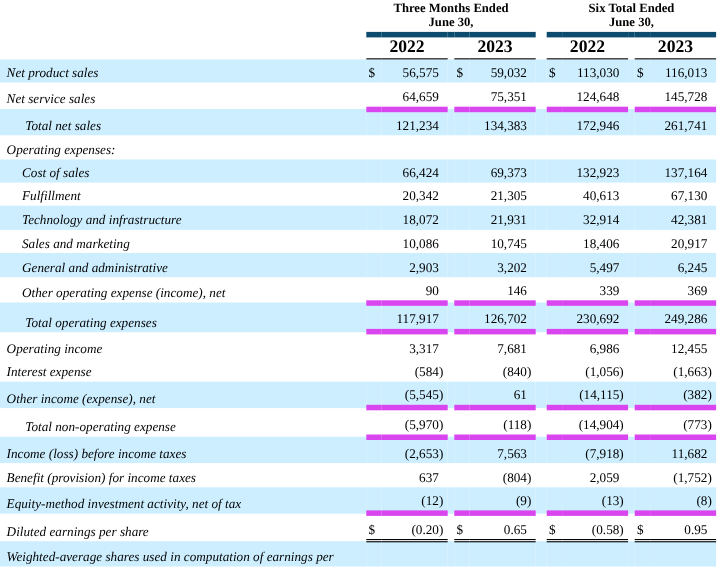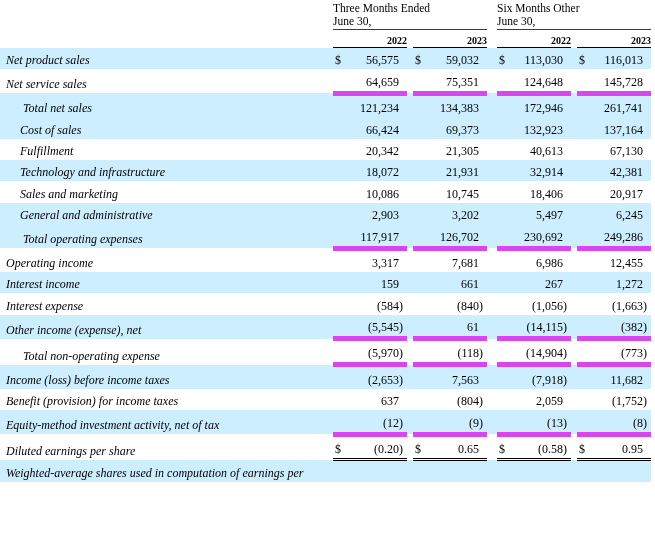--- a/index.html
+++ b/index.html
@@ -7,25 +7,25 @@
     width:655px;height:533px;overflow:hidden;
     font-family:"Liberation Serif","DejaVu Serif",serif;
     color:#000;
   }
   .page{width:655px;}
   table{border-collapse:collapse;table-layout:fixed;width:651px;}
   td{padding:0;font-size:12px;vertical-align:bottom;}
   
   thead td{vertical-align:bottom;}
   .phead{
-    font-weight:normal;font-size:11.5px;line-height:12.5px;
-    border-bottom:1px solid #0c4a6e;padding-bottom:2px;height:27px;
+    text-align:center;font-weight:bold;font-size:11.5px;line-height:12.5px;
+    border-bottom:5px solid #0c4a6e;padding-bottom:2px;height:27px;
   }
   .yhead{
-    text-align:right;font-weight:bold;font-size:10px;
+    text-align:center;font-weight:bold;font-size:16px;
     border-bottom:1px solid #000;height:16px;padding-bottom:1px;
   }
   
   tbody td{height:19.4px;padding-bottom:2px;line-height:14px;}
   tr.shaded{background:var(--shade,#CCEEFF);}
   td.label{white-space:nowrap;padding-left:6px;font-style:italic;}
   td.label.ind1{padding-left:20px;margin-left:46px;}
   td.label.ind2{padding-left:23px;}
   td.cur{text-align:left;padding-left:2px;}
   td.val{text-align:right;padding-right:8px;white-space:nowrap;}
@@ -54,21 +54,21 @@
     </colgroup>
     <thead>
       <tr>
         <td></td>
         <td class="phead" colspan="5">
           <div>Three Months Ended</div>
           <div>June 30,</div>
         </td>
         <td></td>
         <td class="phead" colspan="5">
-          <div>Six Months Other</div>
+          <div>Six Total Ended</div>
           <div>June 30,</div>
         </td>
       </tr>
       <tr>
         <td></td>
         <td class="yhead" colspan="2">2022</td>
         <td></td>
         <td class="yhead" colspan="2">2023</td>
         <td></td>
         <td class="yhead" colspan="2">2022</td>
@@ -112,20 +112,34 @@
           <td></td>
           <td class="cur"></td>
           <td class="val">134,383</td>
           <td></td>
           <td class="cur"></td>
           <td class="val">172,946</td>
           <td></td>
           <td class="cur"></td>
           <td class="val">261,741</td>
         </tr>
+        <tr>
+          <td class="label">Operating expenses:</td>
+          <td class="cur"></td>
+          <td class="val"></td>
+          <td></td>
+          <td class="cur"></td>
+          <td class="val"></td>
+          <td></td>
+          <td class="cur"></td>
+          <td class="val"></td>
+          <td></td>
+          <td class="cur"></td>
+          <td class="val"></td>
+        </tr>
         <tr class="shaded">
           <td class="label ind1">Cost of sales</td>
           <td class="cur"></td>
           <td class="val">66,424</td>
           <td></td>
           <td class="cur"></td>
           <td class="val">69,373</td>
           <td></td>
           <td class="cur"></td>
           <td class="val">132,923</td>
@@ -182,20 +196,34 @@
           <td></td>
           <td class="cur"></td>
           <td class="val">3,202</td>
           <td></td>
           <td class="cur"></td>
           <td class="val">5,497</td>
           <td></td>
           <td class="cur"></td>
           <td class="val">6,245</td>
         </tr>
+        <tr>
+          <td class="label ind1">Other operating expense (income), net</td>
+          <td class="cur sgl"></td>
+          <td class="val sgl">90</td>
+          <td></td>
+          <td class="cur sgl"></td>
+          <td class="val sgl">146</td>
+          <td></td>
+          <td class="cur sgl"></td>
+          <td class="val sgl">339</td>
+          <td></td>
+          <td class="cur sgl"></td>
+          <td class="val sgl">369</td>
+        </tr>
         <tr class="shaded">
           <td class="label ind2">Total operating expenses</td>
           <td class="cur sgl"></td>
           <td class="val sgl">117,917</td>
           <td></td>
           <td class="cur sgl"></td>
           <td class="val sgl">126,702</td>
           <td></td>
           <td class="cur sgl"></td>
           <td class="val sgl">230,692</td>
@@ -209,34 +237,20 @@
           <td class="val">3,317</td>
           <td></td>
           <td class="cur"></td>
           <td class="val">7,681</td>
           <td></td>
           <td class="cur"></td>
           <td class="val">6,986</td>
           <td></td>
           <td class="cur"></td>
           <td class="val">12,455</td>
-        </tr>
-        <tr class="shaded">
-          <td class="label">Interest income</td>
-          <td class="cur"></td>
-          <td class="val">159</td>
-          <td></td>
-          <td class="cur"></td>
-          <td class="val">661</td>
-          <td></td>
-          <td class="cur"></td>
-          <td class="val">267</td>
-          <td></td>
-          <td class="cur"></td>
-          <td class="val">1,272</td>
         </tr>
         <tr>
           <td class="label">Interest expense</td>
           <td class="cur"></td>
           <td class="val">(584<span class="cp">)</span></td>
           <td></td>
           <td class="cur"></td>
           <td class="val">(840<span class="cp">)</span></td>
           <td></td>
           <td class="cur"></td>

